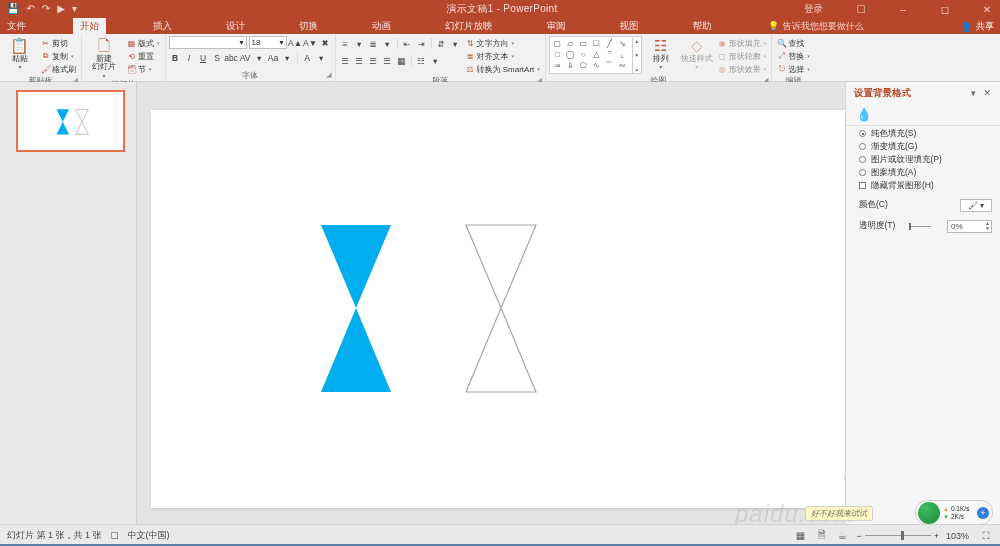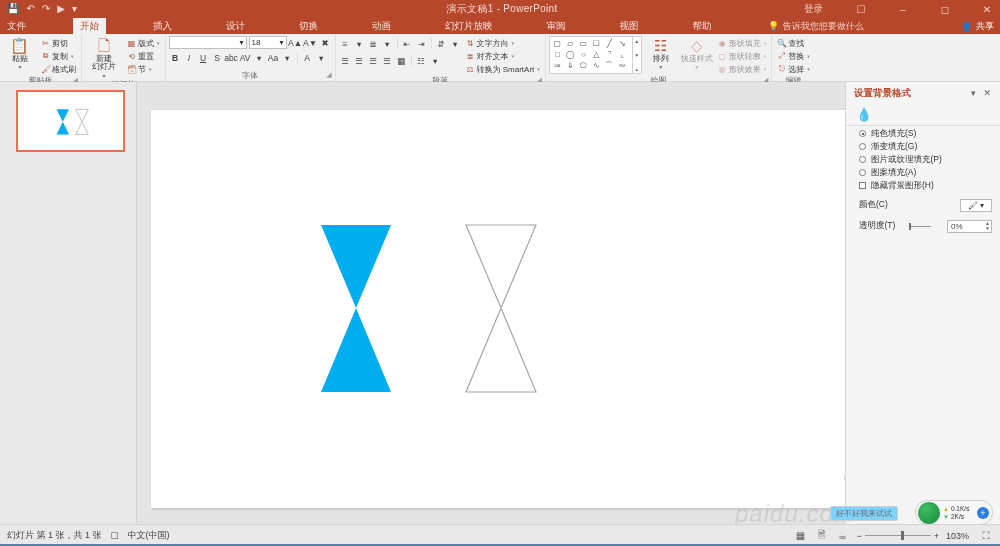--- a/index.html
+++ b/index.html
@@ -224,23 +224,23 @@
   }
   .zlabel { font-size: 9px; color: #444; min-width: 26px; text-align: left; }
 
   
   .watermark {
     position: absolute; left: 735px; top: 500px; font-size: 24px;
     color: rgba(160,160,160,.30); font-style: italic; letter-spacing: 1px;
     pointer-events: none; user-select: none;
   }
   .tagpill {
-    position: absolute; left: 830px; top: 506px; padding: 1px 5px;
-    background: #7dd3fc; border: 1px solid #d0d0d0; border-radius: 2px;
-    font-size: 8px; color: #6b6b6b;
+    position: absolute; left: 805px; top: 506px; padding: 1px 5px;
+    background: #fef9c3; border: 1px solid #d0d0d0; border-radius: 2px;
+    font-size: 8px; color: #6b6b6b; font-style: italic;
   }
   .netwidget {
     position: absolute; left: 915px; top: 500px; width: 78px; height: 25px;
     background: #f7f7f7; border: 1px solid #cfcfcf; border-radius: 12px;
     display: flex; align-items: center; padding-left: 2px;
   }
   .netball {
     width: 22px; height: 22px; border-radius: 50%;
     background: radial-gradient(circle at 35% 30%, #3fbf63, #17883a);
     flex: none;

